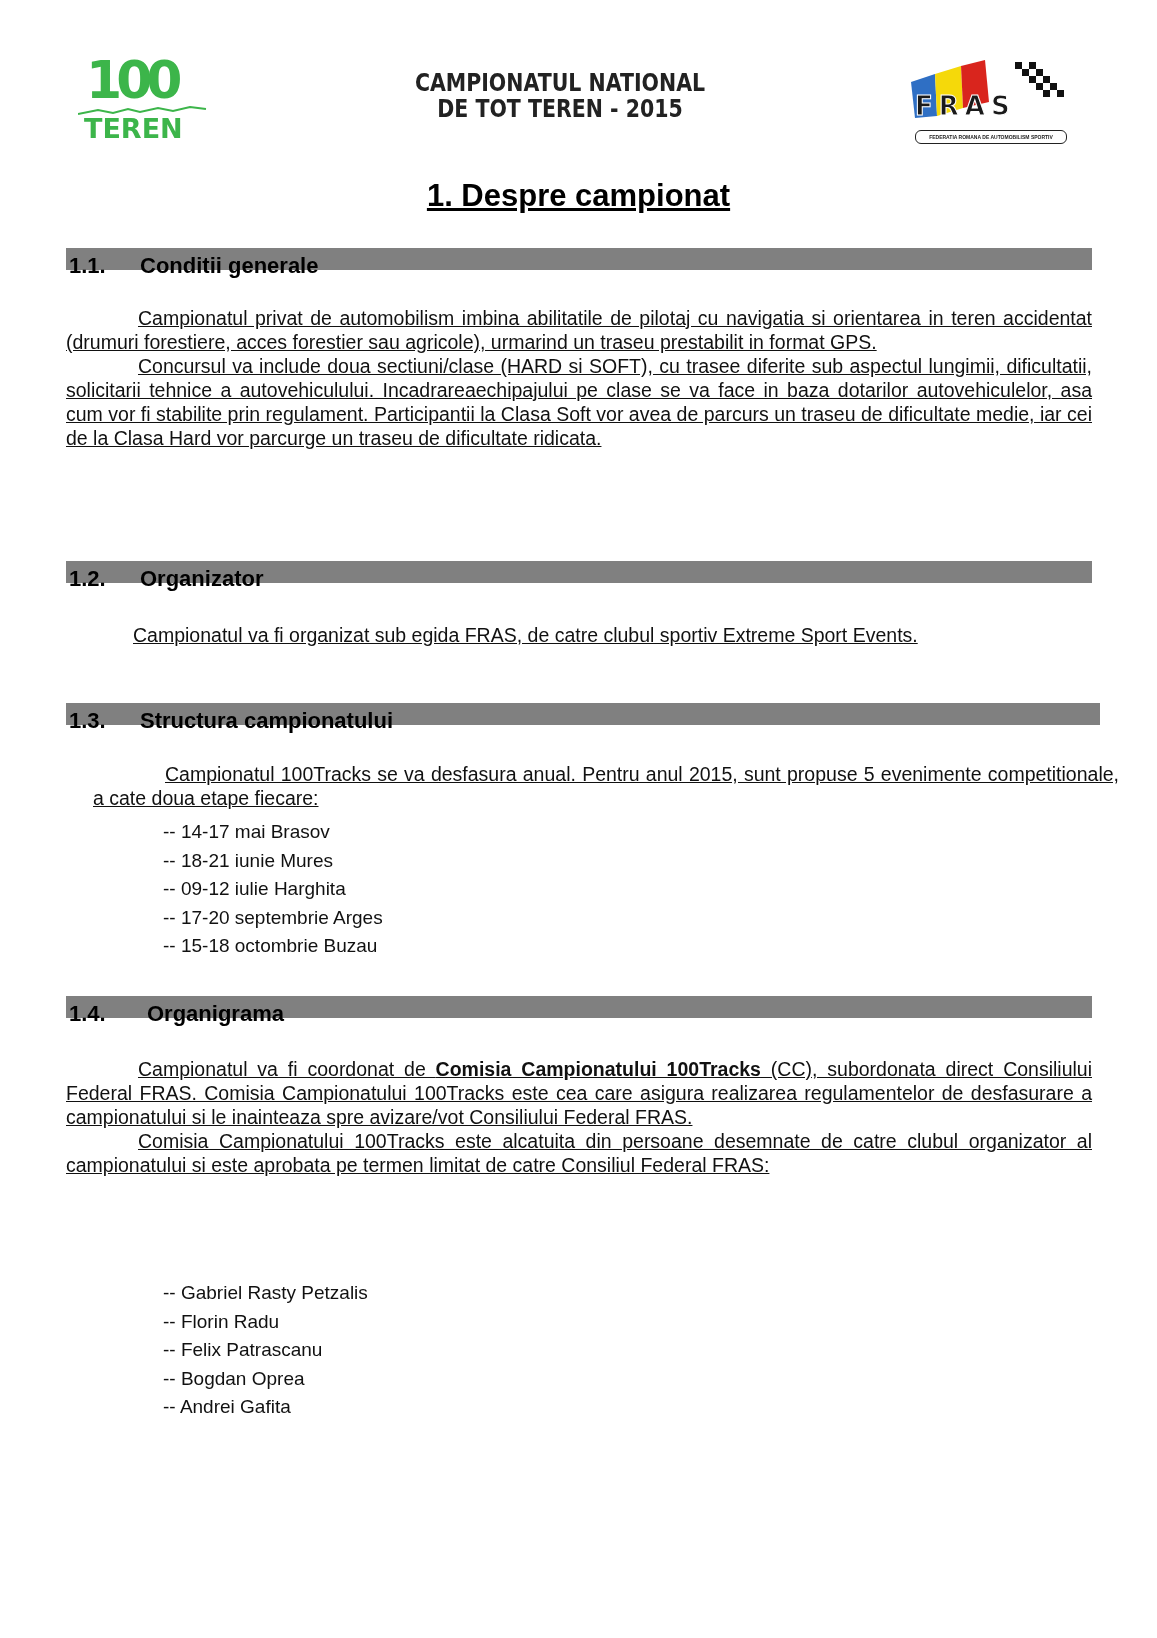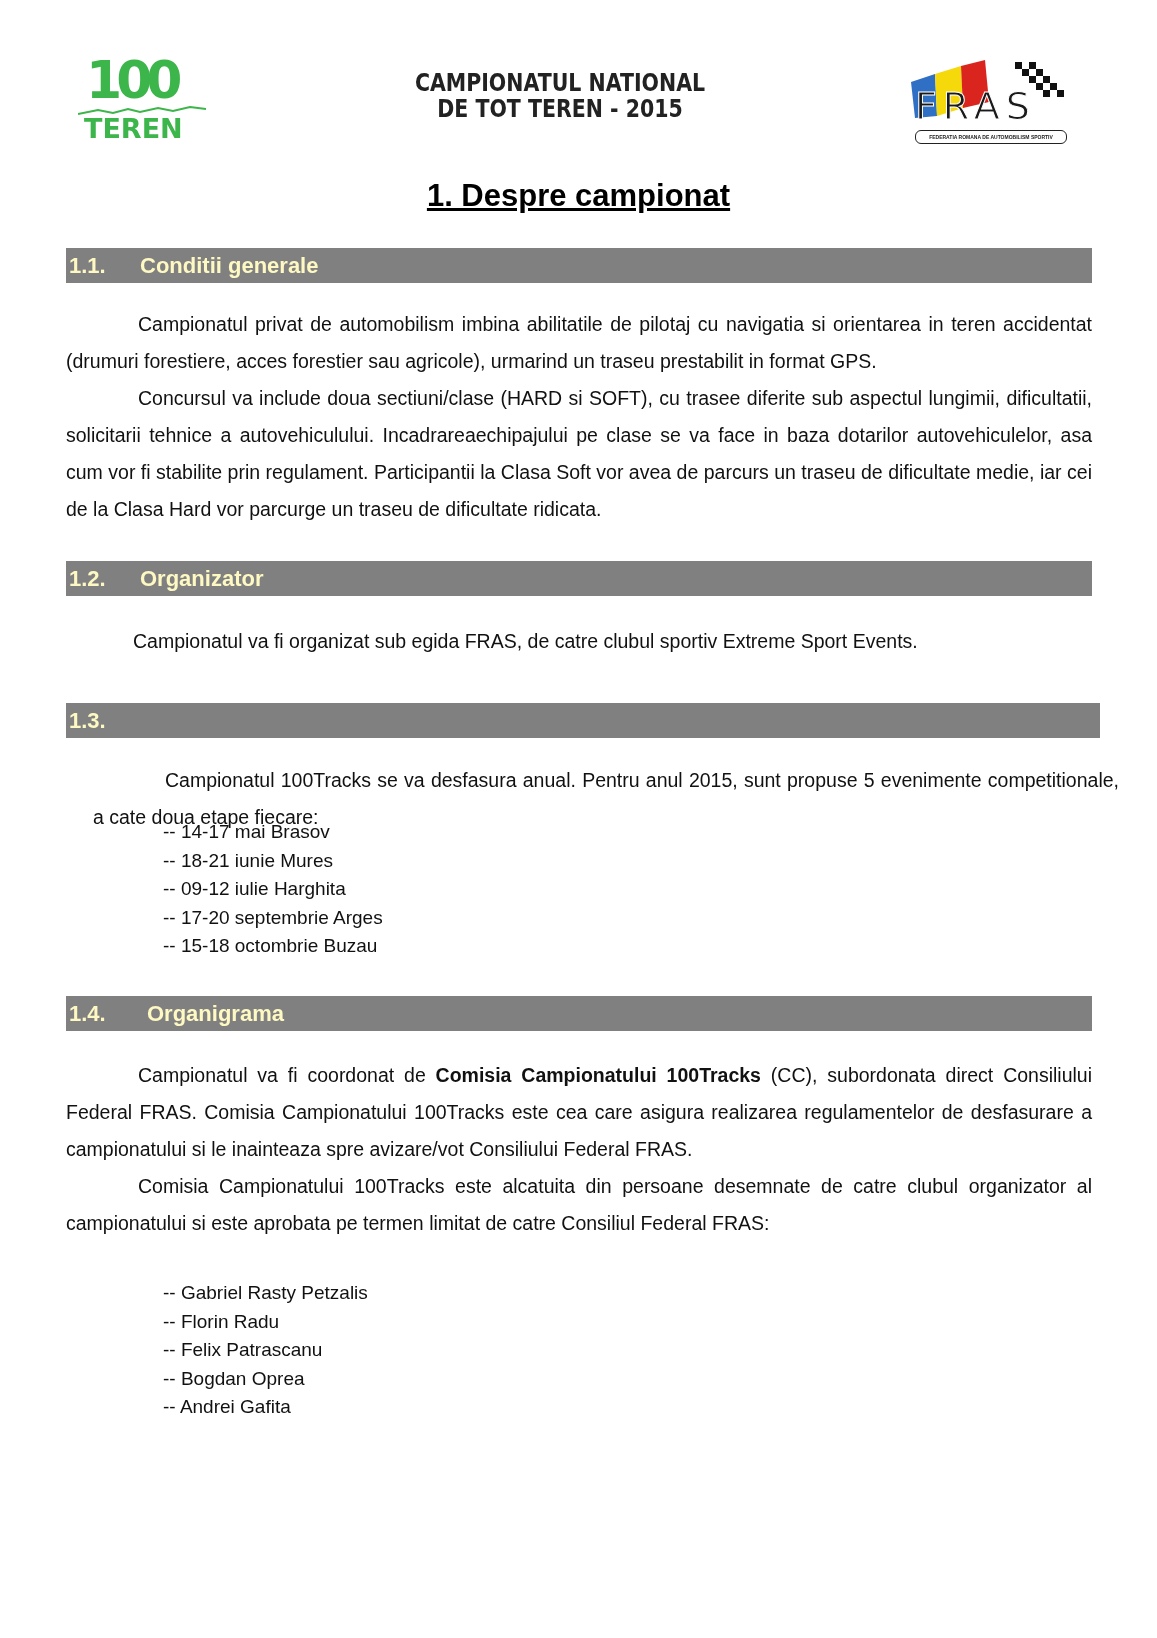--- a/index.html
+++ b/index.html
@@ -10,33 +10,33 @@
   .logo-100 .num { position: absolute; left: 8px; top: 0; font-family: "DejaVu Sans", sans-serif;
         font-weight: bold; font-size: 52px; letter-spacing: -6px; color: #3cb54a; line-height: 56px; }
   .logo-100 .crack { position: absolute; left: 0; top: 54px; width: 130px; height: 10px; }
   .logo-100 .word { position: absolute; left: 6px; top: 62px; font-family: "DejaVu Sans", sans-serif;
         font-weight: bold; font-size: 27px; color: #3cb54a; letter-spacing: 0px; line-height: 30px; }
   .title-block { position: absolute; left: 380px; top: 30px; width: 360px; text-align: center;
         font-family: "DejaVu Sans", sans-serif; font-weight: bold; font-size: 25px; line-height: 26px;
         color: #222; transform: scaleX(0.82); transform-origin: center; }
   .logo-fras { position: absolute; left: 905px; top: 18px; width: 170px; height: 90px; }
   .fras-letters { position: absolute; left: 10px; top: 28px; font-family: "DejaVu Sans", sans-serif;
-        font-weight: normal; font-size: 38px; color: #1a1a1a; letter-spacing: 6px; line-height: 40px;
+        font-weight: bold; font-size: 26px; color: #1a1a1a; letter-spacing: 6px; line-height: 40px;
         -webkit-text-stroke: 1px #fff; }
   .fras-sub { position: absolute; left: 10px; top: 72px; width: 150px; height: 12px;
         border: 1px solid #222; border-radius: 6px; font-size: 5px; line-height: 12px; text-align: center;
         font-weight: bold; color: #222; white-space: nowrap; overflow: hidden; }
   .doc-title { position: absolute; top: 178px; left: 0; width: 1157px; text-align: center;
         font-weight: bold; font-size: 31px; text-decoration: underline; color: #000; }
-  .sec-bar { position: absolute; left: 66px; width: 1026px; height: 35px; background: #808080;
-        font-weight: bold; font-size: 22px; line-height: 36px; color: #fef9c3; }
+  .sec-bar { position: absolute; left: 66px; width: 1026px; height: 22px; background: #808080;
+        font-weight: bold; font-size: 22px; line-height: 36px; color: #000000; }
   .sec-bar .num { position: absolute; left: 3px; }
   .sec-bar .lbl { position: absolute; left: 74px; }
-  .para { position: absolute; left: 66px; width: 1026px; font-size: 19.5px; line-height: 37px;
-        text-align: justify; color: #111; }
+  .para { position: absolute; left: 66px; width: 1026px; font-size: 19.5px; line-height: 24px;
+        text-align: justify; color: #111; text-decoration: underline; }
   .para p { margin: 0; text-indent: 72px; }
   .para p.last { text-align-last: left; }
   .list { position: absolute; left: 139px; font-size: 19px; line-height: 28.5px; color: #111; margin-left: 24px; }
   .list div { white-space: nowrap; }
   b { font-weight: bold; }
 </style>
 </head>
 <body>
 
 <div class="header">
@@ -90,20 +90,21 @@
 <div class="sec-bar" style="top:561px;">
   <span class="num">1.2.</span>
   <span class="lbl">Organizator</span>
 </div>
 <div class="para" style="top:623px; left:133px; width:959px;">
   <p class="last" style="text-indent:0;">Campionatul va fi organizat sub egida FRAS, de catre clubul sportiv Extreme Sport Events.</p>
 </div>
 
 <div class="sec-bar" style="top:703px;padding-left:8px;">
   <span class="num">1.3.</span>
+  <span class="lbl">Structura campionatului</span>
 </div>
 <div class="para" style="top:762px;margin-left:27px;">
   <p class="last">Campionatul 100Tracks se va desfasura anual. Pentru anul 2015, sunt propuse 5 evenimente competitionale, a cate doua etape fiecare:</p>
 </div>
 <div class="list" style="top:818px;">
   <div>-- 14-17 mai Brasov</div>
   <div>-- 18-21 iunie Mures</div>
   <div>-- 09-12 iulie Harghita</div>
   <div>-- 17-20 septembrie Arges</div>
   <div>-- 15-18 octombrie Buzau</div>

